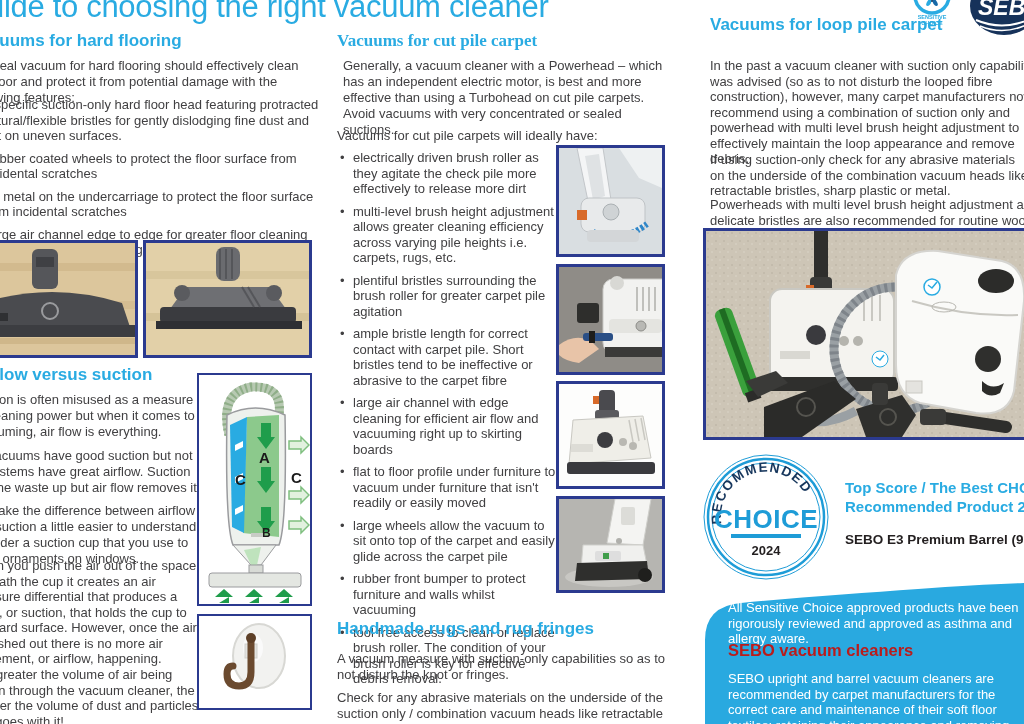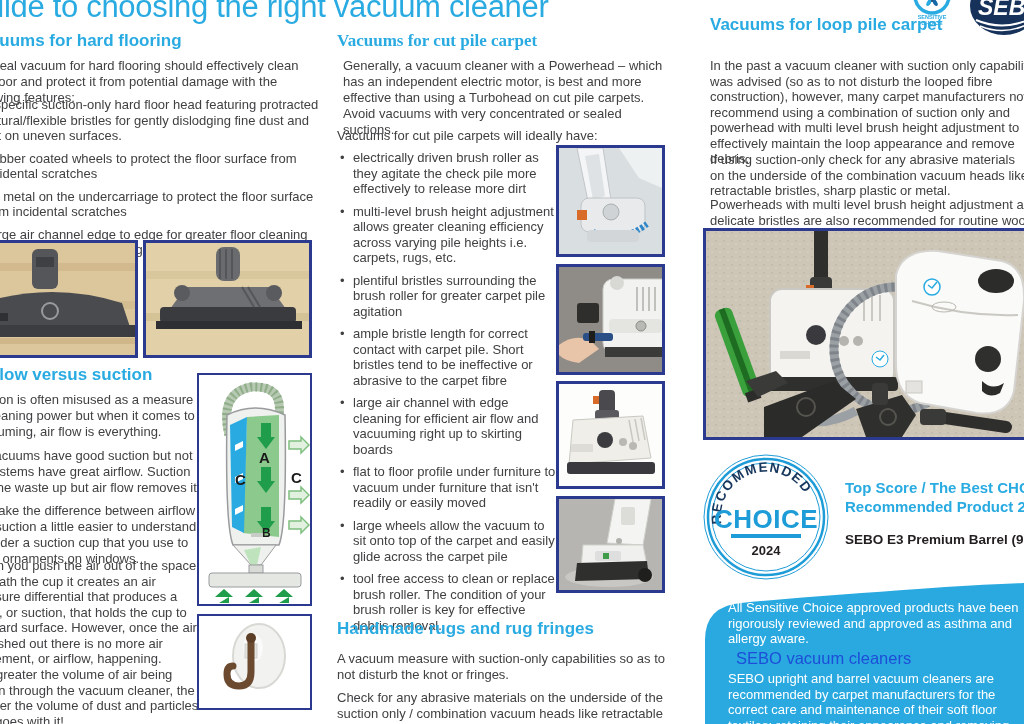--- a/index.html
+++ b/index.html
@@ -11,21 +11,21 @@
   .body-text{font-size:13px;line-height:16px;color:#414042;margin:0;}
   .body-text.tight{line-height:15.5px;}
   ul.blist{list-style:none;margin:0;padding:0;}
   ul.blist li{position:relative;padding-left:13px;margin-bottom:7px;font-size:13px;line-height:15.5px;color:#414042;}
   ul.blist li::before{content:"•";position:absolute;left:0;top:0;color:#414042;}
   .photo{border:3px solid #2b3a8f;box-sizing:border-box;background:#fff;}
   .photo svg{display:block;}
   .award-line{font-size:15px;font-weight:bold;color:#29abe2;line-height:19px;white-space:nowrap;}
   .product-line{font-size:13.5px;font-weight:bold;color:#231f20;white-space:nowrap;}
   .blob-text{font-size:13px;line-height:15.5px;color:#ffffff;margin:0;}
-  .blob-h{font-size:16.5px;font-weight:normal;color:#1d4ed8;margin:8px;white-space:nowrap;}
+  .blob-h{font-size:16.5px;font-weight:bold;color:#b91c1c;margin:0;white-space:nowrap;}
 </style>
 </head>
 <body>
 
 <div class="page">
 
   <div class="abs title" style="left:-30px;top:-11px;">guide to choosing the right vacuum cleaner</div>
 
   <h2 class="abs h2" style="left:-30px;top:31px;">Vacuums for hard flooring</h2>
   <p class="abs body-text" style="left:-30px;top:58px;width:350px;">An ideal vacuum for hard flooring should effectively clean the floor and protect it from potential damage with the following features:</p>
@@ -135,20 +135,21 @@
   <p class="abs body-text" style="left:343px;top:58px;width:332px;">Generally, a vacuum cleaner with a Powerhead – which has an independent electric motor, is best and more effective than using a Turbohead on cut pile carpets. Avoid vacuums with very concentrated or sealed suctions.</p>
   <p class="abs body-text" style="left:337px;top:128px;width:332px;">Vacuums for cut pile carpets will ideally have:</p>
   <ul class="abs blist" style="left:340px;top:150px;width:218px;">
     <li>electrically driven brush roller as they agitate the check pile more effectively to release more dirt</li>
     <li>multi-level brush height adjustment allows greater cleaning efficiency across varying pile heights i.e. carpets, rugs, etc.</li>
     <li>plentiful bristles surrounding the brush roller for greater carpet pile agitation</li>
     <li>ample bristle length for correct contact with carpet pile. Short bristles tend to be ineffective or abrasive to the carpet fibre</li>
     <li>large air channel with edge cleaning for efficient air flow and vacuuming right up to skirting boards</li>
     <li>flat to floor profile under furniture to vacuum under furniture that isn't readily or easily moved</li>
     <li>large wheels allow the vacuum to sit onto top of the carpet and easily glide across the carpet pile</li>
+    <li>rubber front bumper to protect furniture and walls whilst vacuuming</li>
     <li>tool free access to clean or replace brush roller. The condition of your brush roller is key for effective debris removal.</li>
   </ul>
 
   <div class="abs photo" style="left:556px;top:145px;width:109px;height:112px;">
     <svg width="103" height="106" viewBox="0 0 103 106">
       <rect width="103" height="106" fill="#d9dee1"></rect>
       <polygon points="60,0 103,0 103,40 80,30" fill="#eef1f2"></polygon>
       <path d="M18 0 L44 0 L52 52 L30 58 Z" fill="#f4f5f6" stroke="#c2c6c9"></path>
       <path d="M26 8 L40 6 L46 48 L34 52 Z" fill="#dfe2e4"></path>
       <rect x="22" y="50" width="64" height="34" rx="8" fill="#e8eaeb" stroke="#bfc3c6"></rect>

